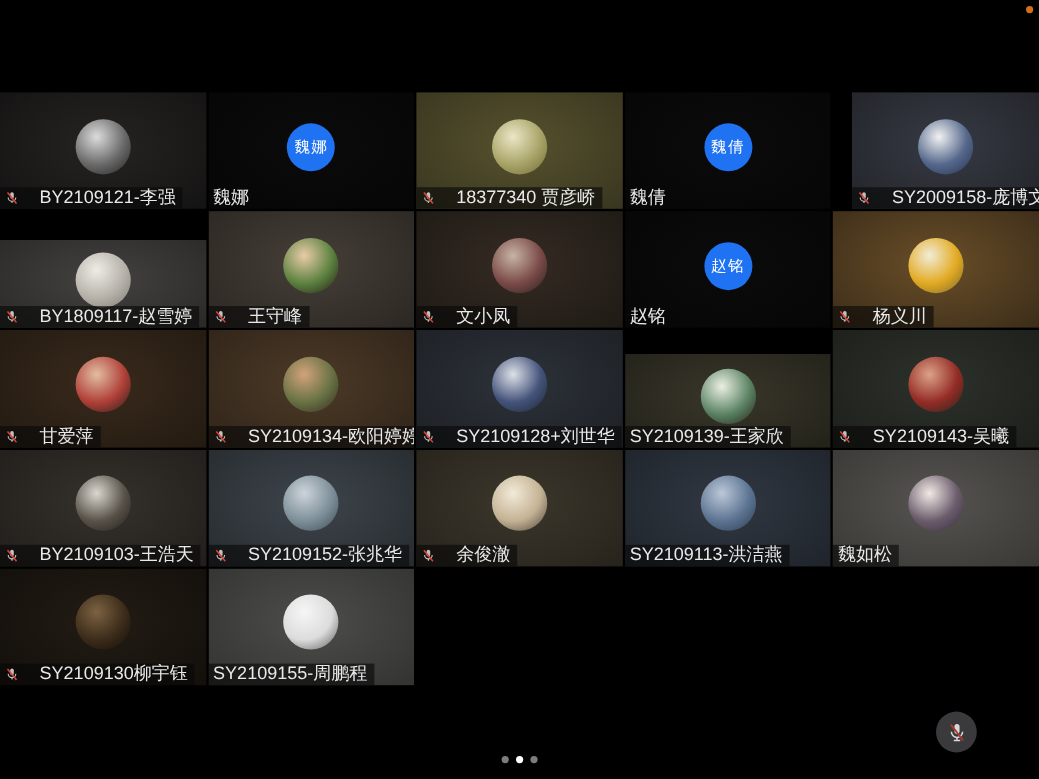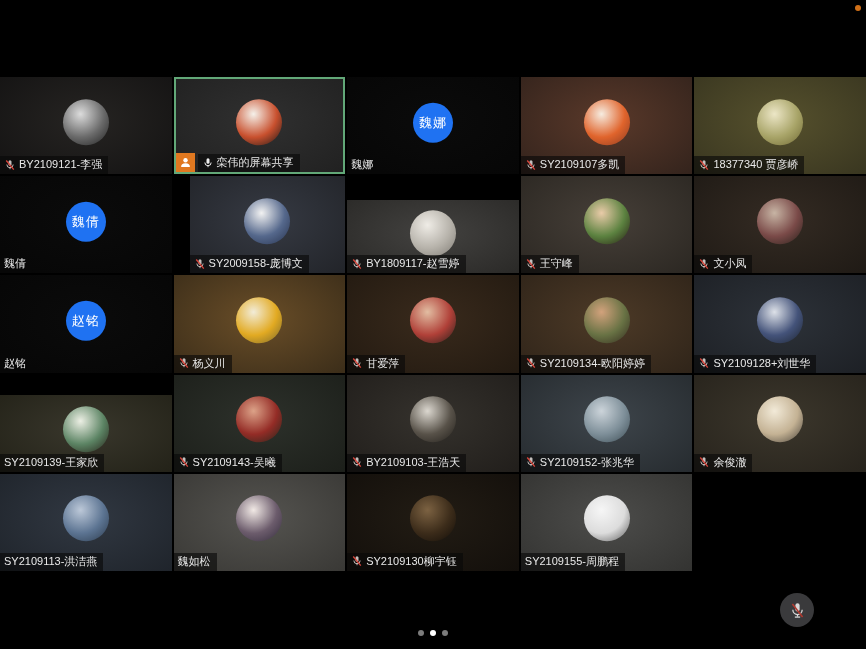--- a/index.html
+++ b/index.html
@@ -21,23 +21,23 @@
   .avatar{
     position:absolute;left:50%;top:50%;transform:translate(-50%,-58%);
     width:46px;height:46px;border-radius:50%;
   }
   .avatar.initials{
     width:40px;height:40px;display:flex;align-items:center;justify-content:center;
     color:#fff;font-size:13px;letter-spacing:1px;
   }
   .label{
     position:absolute;left:0;bottom:0;max-width:calc(100% - 2px);
-    display:flex;align-items:center;gap:3px;
+    display:flex;align-items:flex-end;gap:17px;
     background:rgba(8,8,8,0.62);color:#e9e9e9;
-    font-size:11px;line-height:13px;padding:2px 6px 3px 4px;
+    font-size:15px;line-height:13px;padding:2px 6px 3px 4px;
     white-space:nowrap;overflow:hidden;
   }
   .label.shifted{left:22px;}
   .mic-ico{width:12px;height:12px;flex:0 0 auto;display:block;}
   .share-badge{
     position:absolute;left:0;bottom:0;width:19px;height:19px;background:#e07820;
     display:flex;align-items:center;justify-content:center;
   }
   .share-badge svg{width:13px;height:13px;display:block;}
   
@@ -65,62 +65,30 @@
         <rect x="6" y="1.5" width="4" height="7.5" rx="2" fill="#c4c0be"></rect>
         <path d="M3.8 7.4 a4.2 4.2 0 0 0 8.4 0" fill="none" stroke="#c4c0be" stroke-width="1.3"></path>
         <line x1="8" y1="11.6" x2="8" y2="13.6" stroke="#c4c0be" stroke-width="1.3"></line>
         <line x1="3" y1="2" x2="13" y2="14.2" stroke="#d9463c" stroke-width="1.7"></line>
       </svg>
 
       <span class="pname">BY2109121-李强</span>
     </div>
   </div>
 
-  <div class="tile active" style="background: radial-gradient(at 50% 45%, rgb(48, 48, 48) 0%, rgb(33, 33, 33) 100%);">
-    <div class="avatar" style="background: radial-gradient(circle at 38% 32%, rgb(245, 241, 234) 0%, rgb(200, 80, 46) 55%, rgb(22, 22, 22) 100%);"></div>
-    <div class="share-badge">
-      <svg viewBox="0 0 16 16">
-          <circle cx="8" cy="5.2" r="2.7" fill="#ffffff"></circle>
-          <path d="M2.6 13.6 a5.4 4.6 0 0 1 10.8 0 z" fill="#ffffff"></path>
-        </svg>
-    </div>
-    <div class="label shifted">
-
-      <svg class="mic-ico mic-on" viewBox="0 0 16 16">
-        <rect x="6" y="1.5" width="4" height="7.5" rx="2" fill="#eeeeee"></rect>
-        <path d="M3.8 7.4 a4.2 4.2 0 0 0 8.4 0" fill="none" stroke="#eeeeee" stroke-width="1.3"></path>
-        <line x1="8" y1="11.6" x2="8" y2="13.6" stroke="#eeeeee" stroke-width="1.3"></line>
-      </svg>
-      <span class="pname">栾伟的屏幕共享</span>
-    </div>
-  </div>
 
   <div class="tile" style="background: radial-gradient(at 50% 45%, rgb(11, 11, 11) 0%, rgb(6, 6, 6) 100%);">
     <div class="avatar initials" style="background: rgb(31, 114, 242);">魏娜</div>
 
     <div class="label">
 
       <span class="pname">魏娜</span>
     </div>
   </div>
 
-  <div class="tile" style="background: radial-gradient(at 50% 45%, rgb(90, 57, 42) 0%, rgb(51, 35, 28) 100%);">
-    <div class="avatar" style="background: radial-gradient(circle at 38% 32%, rgb(246, 236, 224) 0%, rgb(224, 100, 44) 55%, rgb(138, 58, 32) 100%);"></div>
-
-    <div class="label">
-      <svg class="mic-ico mic-muted" viewBox="0 0 16 16">
-        <rect x="6" y="1.5" width="4" height="7.5" rx="2" fill="#c4c0be"></rect>
-        <path d="M3.8 7.4 a4.2 4.2 0 0 0 8.4 0" fill="none" stroke="#c4c0be" stroke-width="1.3"></path>
-        <line x1="8" y1="11.6" x2="8" y2="13.6" stroke="#c4c0be" stroke-width="1.3"></line>
-        <line x1="3" y1="2" x2="13" y2="14.2" stroke="#d9463c" stroke-width="1.7"></line>
-      </svg>
-
-      <span class="pname">SY2109107多凯</span>
-    </div>
-  </div>
 
   <div class="tile" style="background: radial-gradient(at 50% 45%, rgb(86, 81, 45) 0%, rgb(57, 54, 32) 100%);">
     <div class="avatar" style="background: radial-gradient(circle at 38% 32%, rgb(236, 230, 198) 0%, rgb(168, 164, 104) 55%, rgb(111, 104, 52) 100%);"></div>
 
     <div class="label">
       <svg class="mic-ico mic-muted" viewBox="0 0 16 16">
         <rect x="6" y="1.5" width="4" height="7.5" rx="2" fill="#c4c0be"></rect>
         <path d="M3.8 7.4 a4.2 4.2 0 0 0 8.4 0" fill="none" stroke="#c4c0be" stroke-width="1.3"></path>
         <line x1="8" y1="11.6" x2="8" y2="13.6" stroke="#c4c0be" stroke-width="1.3"></line>
         <line x1="3" y1="2" x2="13" y2="14.2" stroke="#d9463c" stroke-width="1.7"></line>

